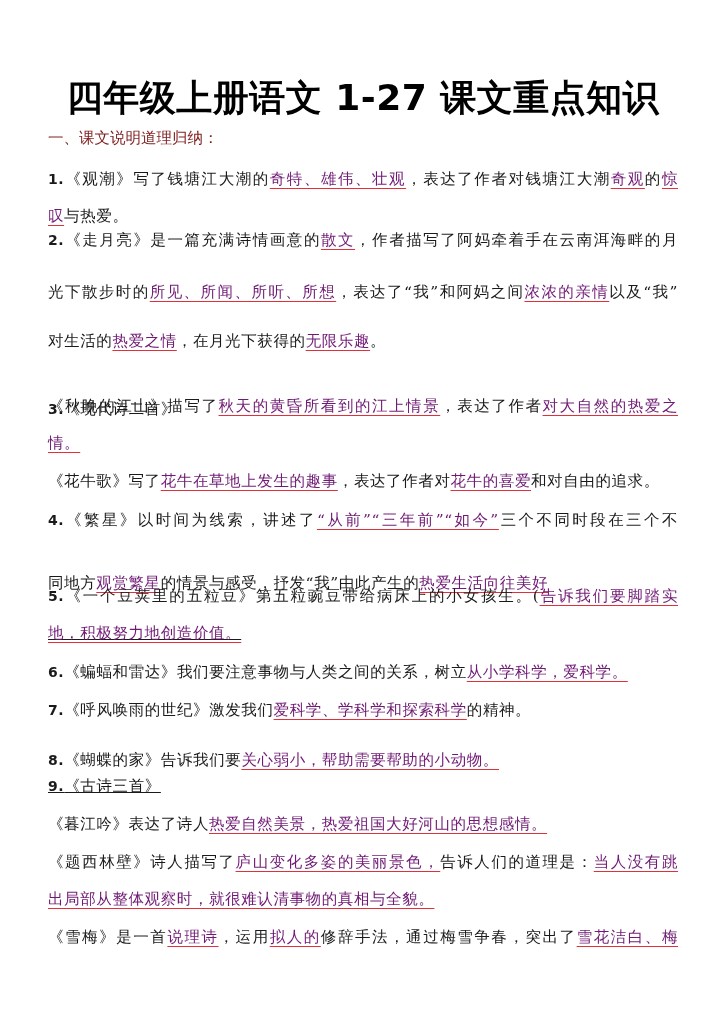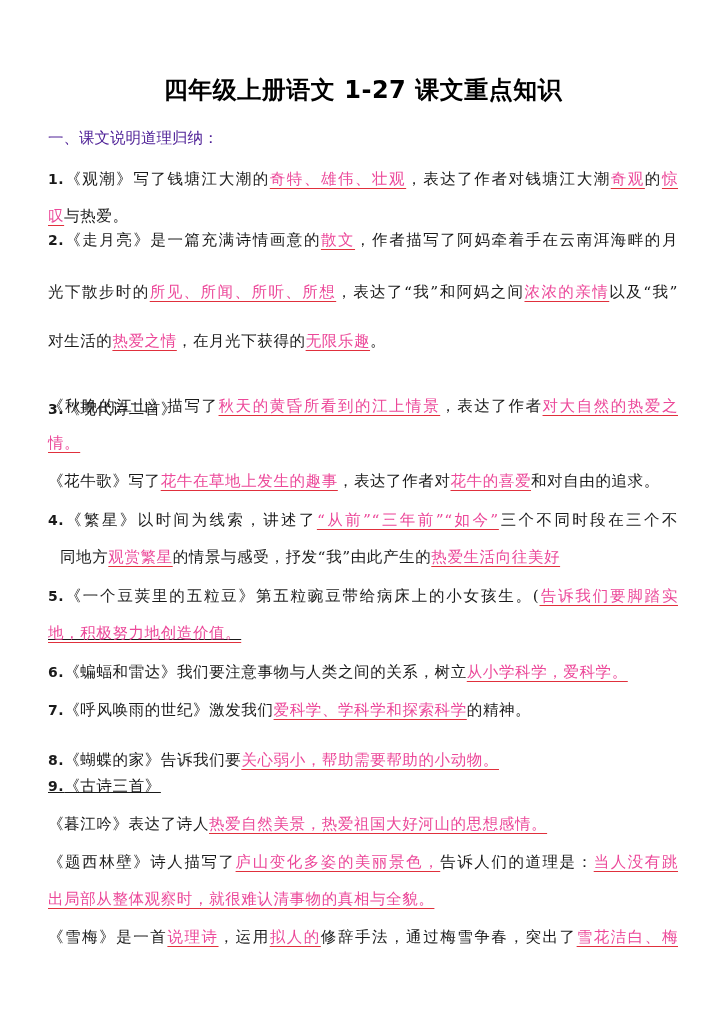--- a/index.html
+++ b/index.html
@@ -1,27 +1,27 @@
 <!DOCTYPE html>
 <html><head>
 <meta charset="utf-8">
 <style>
   html, body { margin: 0; padding: 0; background: #ffffff; }
   body { width: 724px; height: 1024px; overflow: hidden; position: relative;
          font-family: "DejaVu Serif", "Liberation Serif", serif; color: #1a1a1a; }
   .page { position: absolute; left: 48px; top: 0; width: 630px; }
   .title { position: absolute; left: 0; top: 74px; width: 630px; text-align: center;
            font-family: "DejaVu Sans", "Liberation Sans", sans-serif; font-weight: bold;
-           font-size: 24px; letter-spacing: 0.5px; color: #000; white-space: nowrap; }
-  .section { position: absolute; left: 0; top: 128px; font-size: 15.5px; color: #4c1d95;
+           font-size: 36px; letter-spacing: 0.5px; color: #000; white-space: nowrap; }
+  .section { position: absolute; left: 0; top: 128px; font-size: 15.5px; color: #7f1d1d;
              white-space: nowrap; }
   .line { position: absolute; left: 0; font-size: 15.5px; line-height: 22px; white-space: nowrap;
           letter-spacing: 0.6px; }
   .num { font-family: "DejaVu Sans", "Liberation Sans", sans-serif; font-weight: bold; font-size: 14px; }
-  .hl { color: #ec4899; text-decoration: underline; text-decoration-color: #e0303c;
+  .hl { color: #701a75; text-decoration: underline; text-decoration-color: #e0303c;
         text-underline-offset: 4px; text-decoration-thickness: 1.3px; }
   .jst { display: block; width: 630px; text-align: justify; text-align-last: justify; }
 </style>
 </head>
 <body>
 
 <div class="page">
   <div class="title">四年级上册语文 1-27 课文重点知识</div>
   <div class="section">一、课文说明道理归纳：</div>
   <div id="body">
@@ -38,21 +38,21 @@
       <div class="line" style="top: 330px;"><span><span>对生活的</span><span class="hl">热爱之情</span><span>，在月光下获得的</span><span class="hl">无限乐趣</span><span>。</span></span></div>
       <div class="line" style="top: 357px; margin-top: 41px;"><span><span class="num">3.</span><span>《现代诗二首》</span></span></div>
       <div class="line" style="top: 395px;">
         <span class="jst"><span>《秋晚的江山》描写了</span><span class="hl">秋天的黄昏所看到的江上情景</span><span>，表达了作者</span><span class="hl">对大自然的热爱之</span></span>
       </div>
       <div class="line" style="top: 432px;"><span><span class="hl">情。</span></span></div>
       <div class="line" style="top: 470px; text-align: center;"><span><span>《花牛歌》写了</span><span class="hl">花牛在草地上发生的趣事</span><span>，表达了作者对</span><span class="hl">花牛的喜爱</span><span>和对自由的追求。</span></span></div>
       <div class="line" style="top: 509px;">
         <span class="jst"><span class="num">4.</span><span>《繁星》以时间为线索，讲述了</span><span class="hl">“从前”“三年前”“如今”</span><span>三个不同时段在三个不</span></span>
       </div>
-      <div class="line" style="top: 546px; margin-left: 12px;"><span><span>同地方</span><span class="hl">观赏繁星</span><span>的情景与感受，抒发“我”由此产生的</span><span class="hl">热爱生活向往美好</span></span></div>
+      <div class="line" style="top: 572px;"><span><span>同地方</span><span class="hl">观赏繁星</span><span>的情景与感受，抒发“我”由此产生的</span><span class="hl">热爱生活向往美好</span></span></div>
       <div class="line" style="top: 585px;">
         <span class="jst"><span class="num">5.</span><span>《一个豆荚里的五粒豆》第五粒豌豆带给病床上的小女孩生。(</span><span class="hl">告诉我们要脚踏实</span></span>
       </div>
       <div class="line" style="top: 622px; text-decoration: underline;"><span><span class="hl">地，积极努力地创造价值。</span></span></div>
       <div class="line" style="top: 661px;"><span><span class="num">6.</span><span>《蝙蝠和雷达》我们要注意事物与人类之间的关系，树立</span><span class="hl">从小学科学，爱科学。</span></span></div>
       <div class="line" style="top: 699px;"><span><span class="num">7.</span><span>《呼风唤雨的世纪》激发我们</span><span class="hl">爱科学、学科学和探索科学</span><span>的精神。</span></span></div>
       <div class="line" style="top: 737px; margin-top: 12px;"><span><span class="num">8.</span><span>《蝴蝶的家》告诉我们要</span><span class="hl">关心弱小，帮助需要帮助的小动物。</span></span></div>
       <div class="line" style="top: 775px; text-decoration: underline;"><span><span class="num">9.</span><span>《古诗三首》</span></span></div>
       <div class="line" style="top: 813px;"><span><span>《暮江吟》表达了诗人</span><span class="hl">热爱自然美景，热爱祖国大好河山的思想感情。</span></span></div>
       <div class="line" style="top: 851px;">

